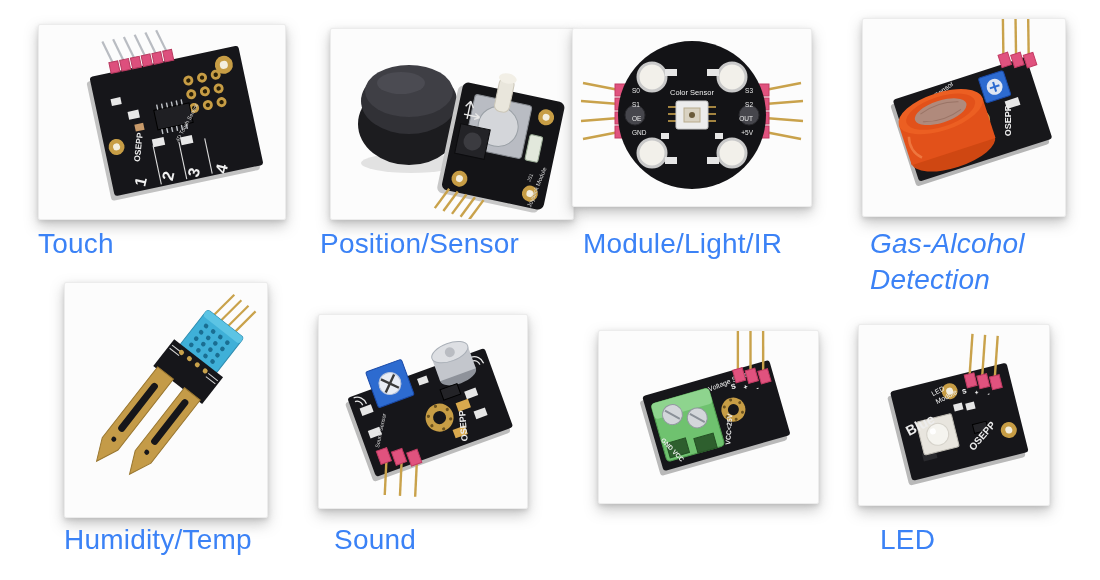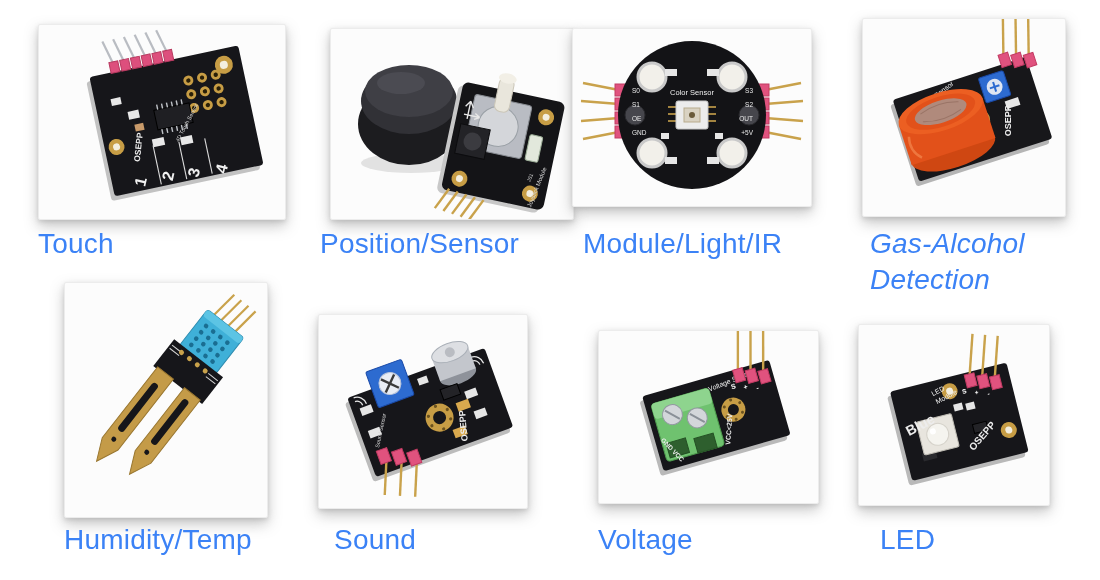--- a/index.html
+++ b/index.html
@@ -425,21 +425,20 @@
         <g fill="#ffffff" font-size="7" font-weight="bold">
           <text x="140" y="66">S</text>
           <text x="152" y="70">+</text>
           <text x="164" y="74">-</text>
         </g>
         <text class="silk" font-size="7" font-weight="bold" transform="rotate(-70 128 106)" x="114" y="106">VCC&lt;25V</text>
         <text class="silk" font-size="6.5" font-weight="bold" transform="rotate(62 64 108)" x="50" y="108">GND VCC</text>
       </g>
     </svg>
   </div>
-  <div class="caption" style="left:598px;top:522px;width:219px;">Voltage</div>
 
   <div class="photo" style="left:858px;top:324px;width:190px;height:180px;">
     <svg viewBox="0 0 190 180">
       <g transform="rotate(-14 95 96)">
         <rect x="36" y="56" width="120" height="92" rx="3" fill="#b9b9b9"></rect>
         <rect x="40" y="52" width="120" height="92" rx="3" fill="#16161a"></rect>
         <circle cx="98" cy="66" r="8" fill="#c79d45"></circle>
         <circle cx="98" cy="66" r="3.5" fill="#f3eedf"></circle>
         <circle cx="146" cy="118" r="8" fill="#c79d45"></circle>
         <circle cx="146" cy="118" r="3.5" fill="#f3eedf"></circle>

